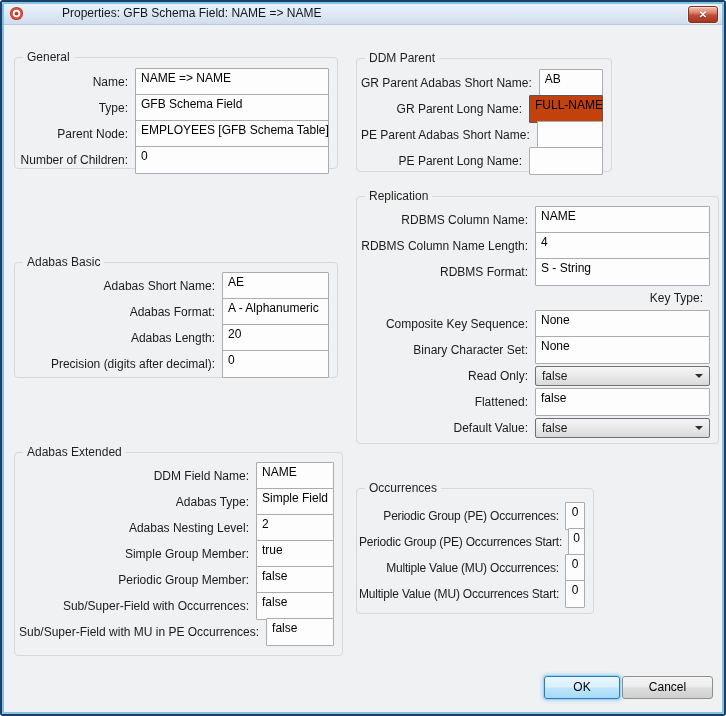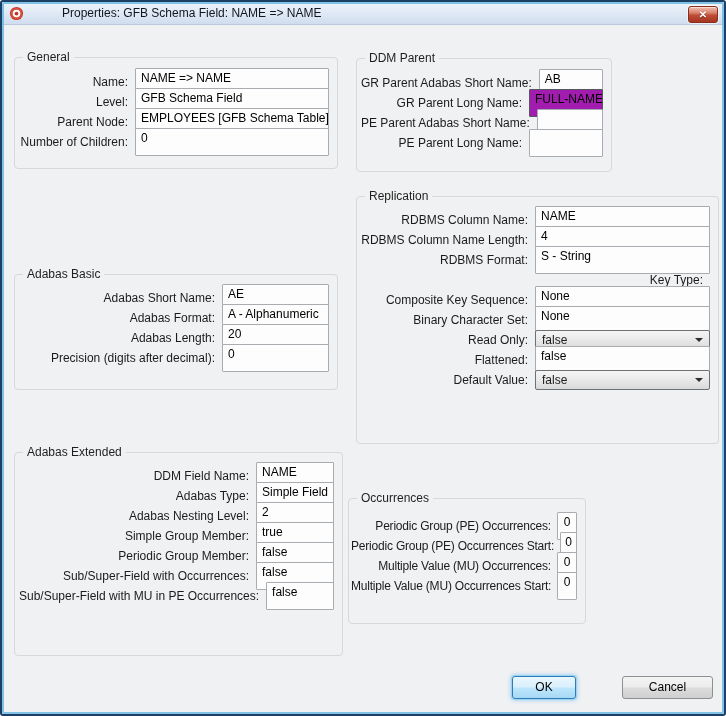--- a/index.html
+++ b/index.html
@@ -33,70 +33,70 @@
     background:linear-gradient(#efc0b3, #d97f68 40%, #bf4c36 55%, #a53621);
     box-shadow:0 0 0 1px rgba(255,255,255,.55), inset 0 1px 0 rgba(255,255,255,.5);
     color:#fff; font-weight:bold; font-size:10px; line-height:15px; text-align:center;
     cursor:default; text-shadow:0 1px 1px rgba(0,0,0,.45);
   }
 
   
   .grp {
     position:absolute; border:1px solid #d6d8da; border-radius:4px;
     background:transparent;
-    display:flex; flex-direction:column; padding:14px 8px 0 4px;
+    display:flex; flex-direction:column; gap:6px; padding:14px 8px 0 4px;
   }
   .grp-title {
     position:absolute; top:-8px; left:8px; background:#f0f1f3;
     padding:0 4px; white-space:nowrap; color:#1f1f1f;
   }
   .row { display:flex; align-items:center; height:20px; flex:0 0 20px; }
   .lbl { flex:1; text-align:right; padding-right:7px; white-space:nowrap; color:#1b1b1b; }
 
   .val {
     height:28px; line-height:18px; padding:0 5px; overflow:hidden; white-space:nowrap;
     background:#fdfdfd; border:1px solid #a9adb1; border-radius:1px; color:#000;
   }
-  .val.edit { border-color:#55585c; background:#a21caf; }
+  .val.edit { border-color:#55585c; background:#c2410c; }
 
   .combo {
     height:20px; border:1px solid #6f7275; border-radius:2px;
     background:linear-gradient(#f5f5f5, #e9e9e9 50%, #d9d9d9);
     display:flex; align-items:center; padding:0 6px; cursor:default;
   }
   .combo .cval { flex:1; line-height:18px; white-space:nowrap; overflow:hidden; }
   .arrow {
     width:0; height:0; flex:0 0 auto;
     border-left:4px solid transparent; border-right:4px solid transparent;
     border-top:4px solid #2e2e2e;
   }
 
   
   .g-general   { left:12px;  top:55px;  width:324px; height:112px; }
   .g-general   .val { width:194px; }
   .g-ddm       { left:354px; top:56px;  width:256px; height:114px; }
   .g-ddm       .val { width:74px; }
   .g-repl      { left:354px; top:194px; width:363px; height:248px; padding-top:13px; }
   .g-repl      .val, .g-repl .combo { width:175px; }
-  .g-basic     { left:12px;  top:272px; width:324px; height:116px; padding-top:13px; }
+  .g-basic     { left:12px;  top:260px; width:324px; height:116px; padding-top:13px; }
   .g-basic     .val { width:107px; }
   .g-ext       { left:12px;  top:450px; width:329px; height:204px; padding-top:13px; }
   .g-ext       .val { width:78px; }
-  .g-occ       { left:346px; top:486px; width:238px; height:126px; padding-top:17px; padding-left:2px;margin-top:10px; }
+  .g-occ       { left:354px; top:486px; width:238px; height:126px; padding-top:17px; padding-left:2px; }
   .g-occ       .lbl { letter-spacing:-0.2px; padding-right:6px; }
   .g-occ       .val { width:20px; text-align:center; padding:0; }
 
   
   .btn {
     position:absolute; height:23px; border-radius:3px; text-align:center;
     background:linear-gradient(#f4f4f4, #ececec 48%, #dddddd 52%, #cfcfcf);
     border:1px solid #8e8f8f; font-size:12px; line-height:21px; color:#000; cursor:default;
   }
   .btn-ok {
-    left:510px; top:674px; width:64px;
+    left:542px; top:674px; width:76px;
     border-color:#2c7cb8;
     box-shadow:0 0 0 1px #9ed4f3, 0 0 4px 1px #8fc9ec;
     background:linear-gradient(#eaf6fd, #d9f0fc 48%, #bee6fd 52%, #a7d9f5);
   }
   .btn-cancel { left:620px; top:674px; width:91px; }
 </style>
 </head>
 <body>
 
 <div class="win">
@@ -114,21 +114,21 @@
     </div>
   </div>
 
   <div class="grp g-general">
     <span class="grp-title">General</span>
     <div class="row">
       <span class="lbl">Name:</span>
       <span class="val">NAME =&gt; NAME</span>
     </div>
     <div class="row">
-      <span class="lbl">Level:</span>
+      <span class="lbl">Type:</span>
       <span class="val">GFB Schema Field</span>
     </div>
     <div class="row">
       <span class="lbl">Parent Node:</span>
       <span class="val">EMPLOYEES [GFB Schema Table]</span>
     </div>
     <div class="row">
       <span class="lbl">Number of Children:</span>
       <span class="val">0</span>
     </div>

